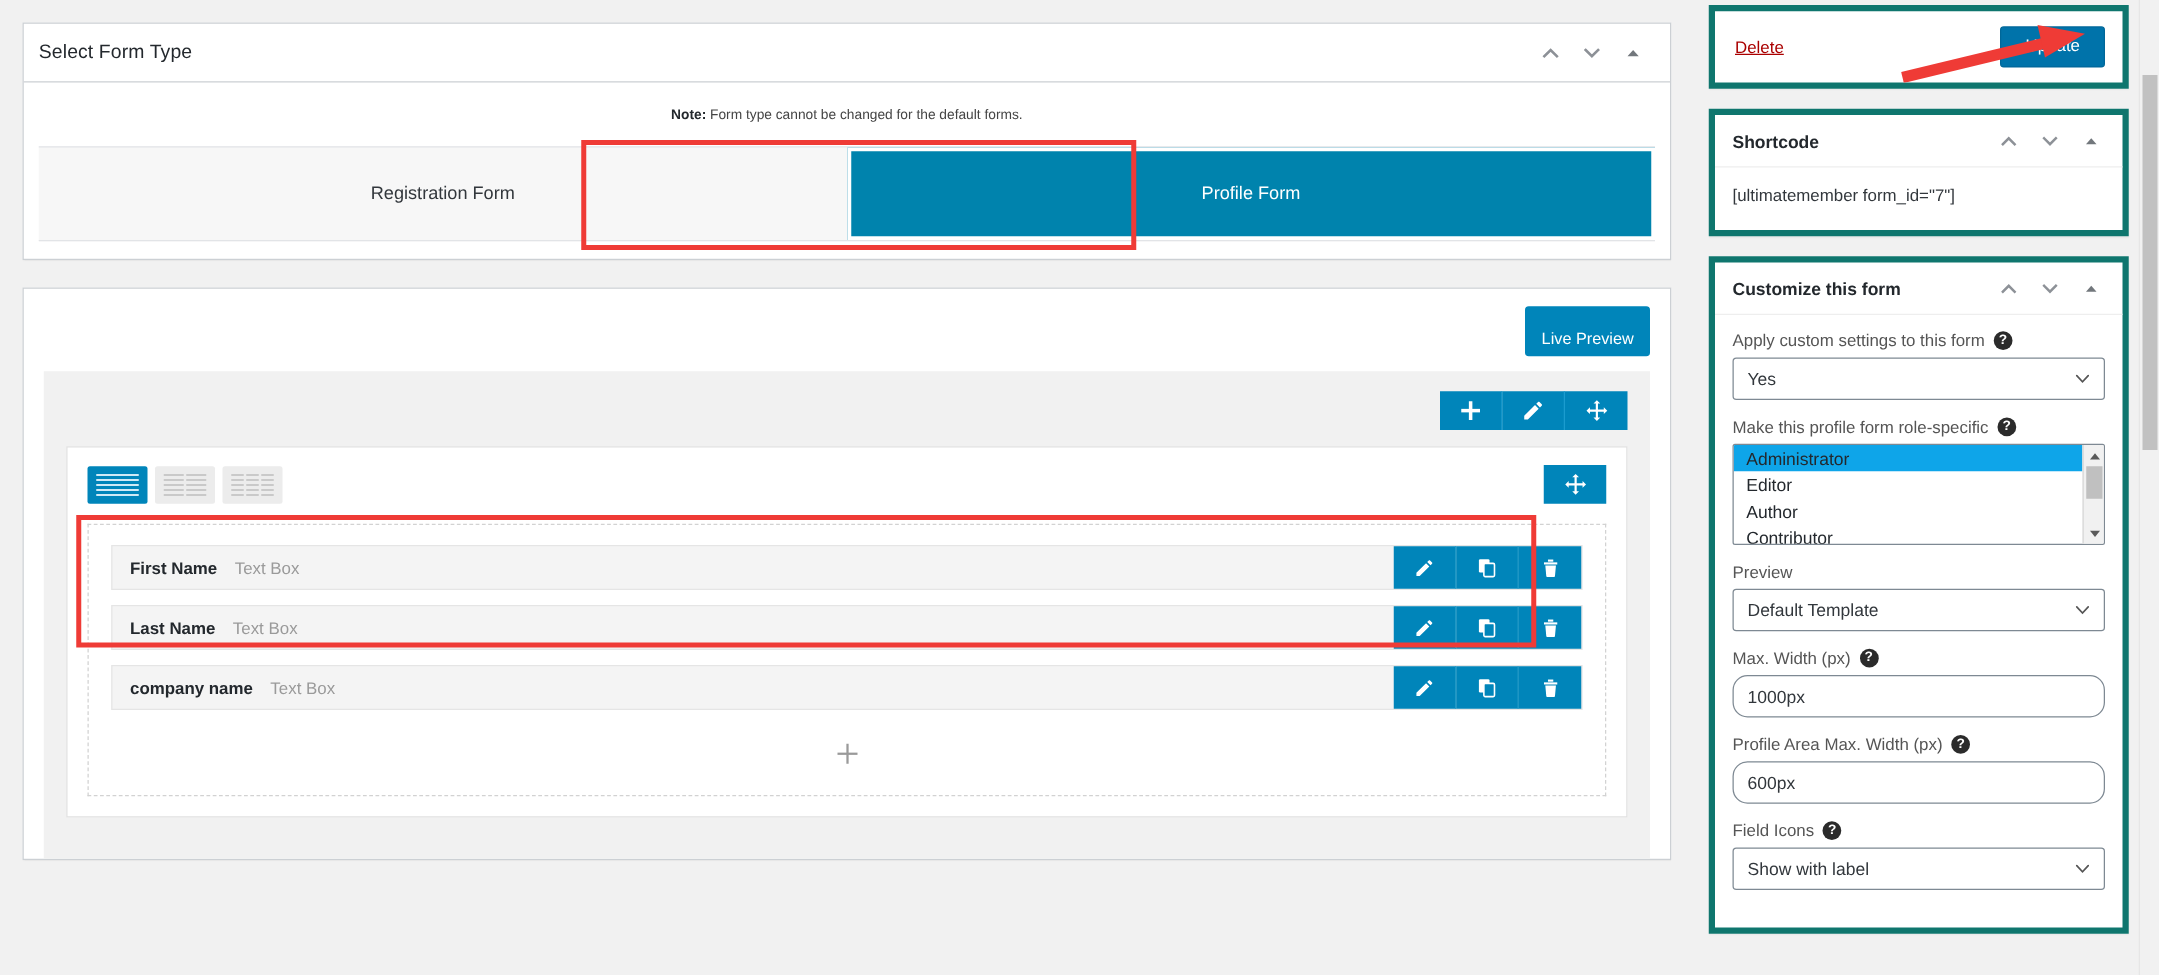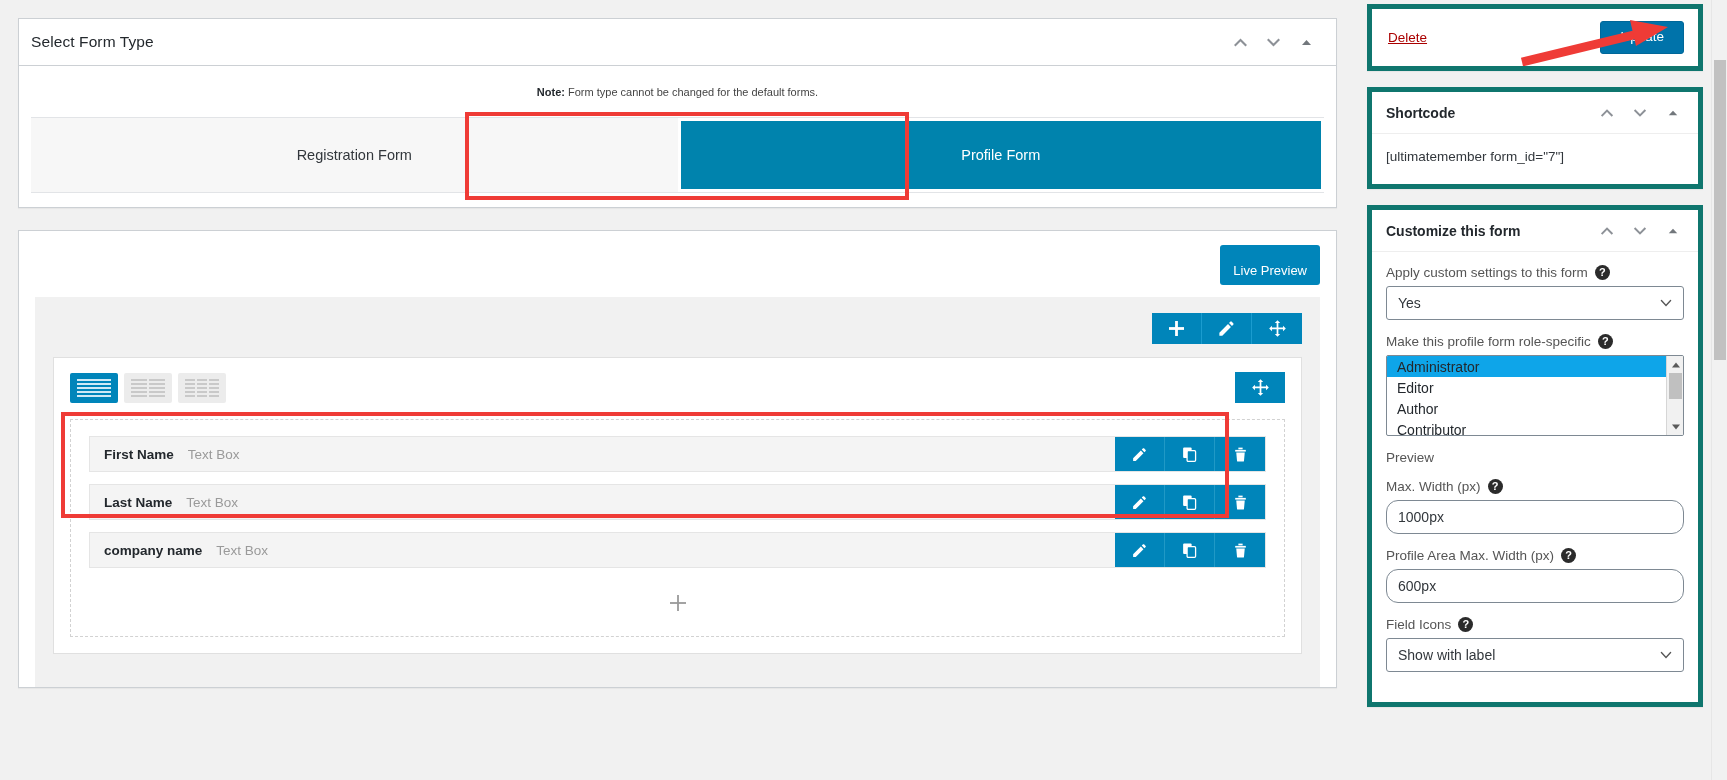--- a/index.html
+++ b/index.html
@@ -680,20 +680,26 @@
                   </svg>
               </div>
             </div>
           </div>
         </div>
 
         <div class="setting">
           <div class="setting-label">
             <span>Preview</span>
           </div>
+          <div class="sel-wrap">
+            <div class="sel">Default Template</div>
+            <svg class="sel-arrow" width="14" height="12" viewBox="0 0 17 17">
+              <polyline points="2,5 8.5,12 15,5" stroke="#555" stroke-width="1.9" fill="none" stroke-linecap="round"></polyline>
+              </svg>
+          </div>
         </div>
 
         <div class="setting">
           <div class="setting-label">
             <span>Max. Width (px)</span>
             <span class="help-icon">?</span>
           </div>
           <div class="txtinput">1000px</div>
         </div>
 

